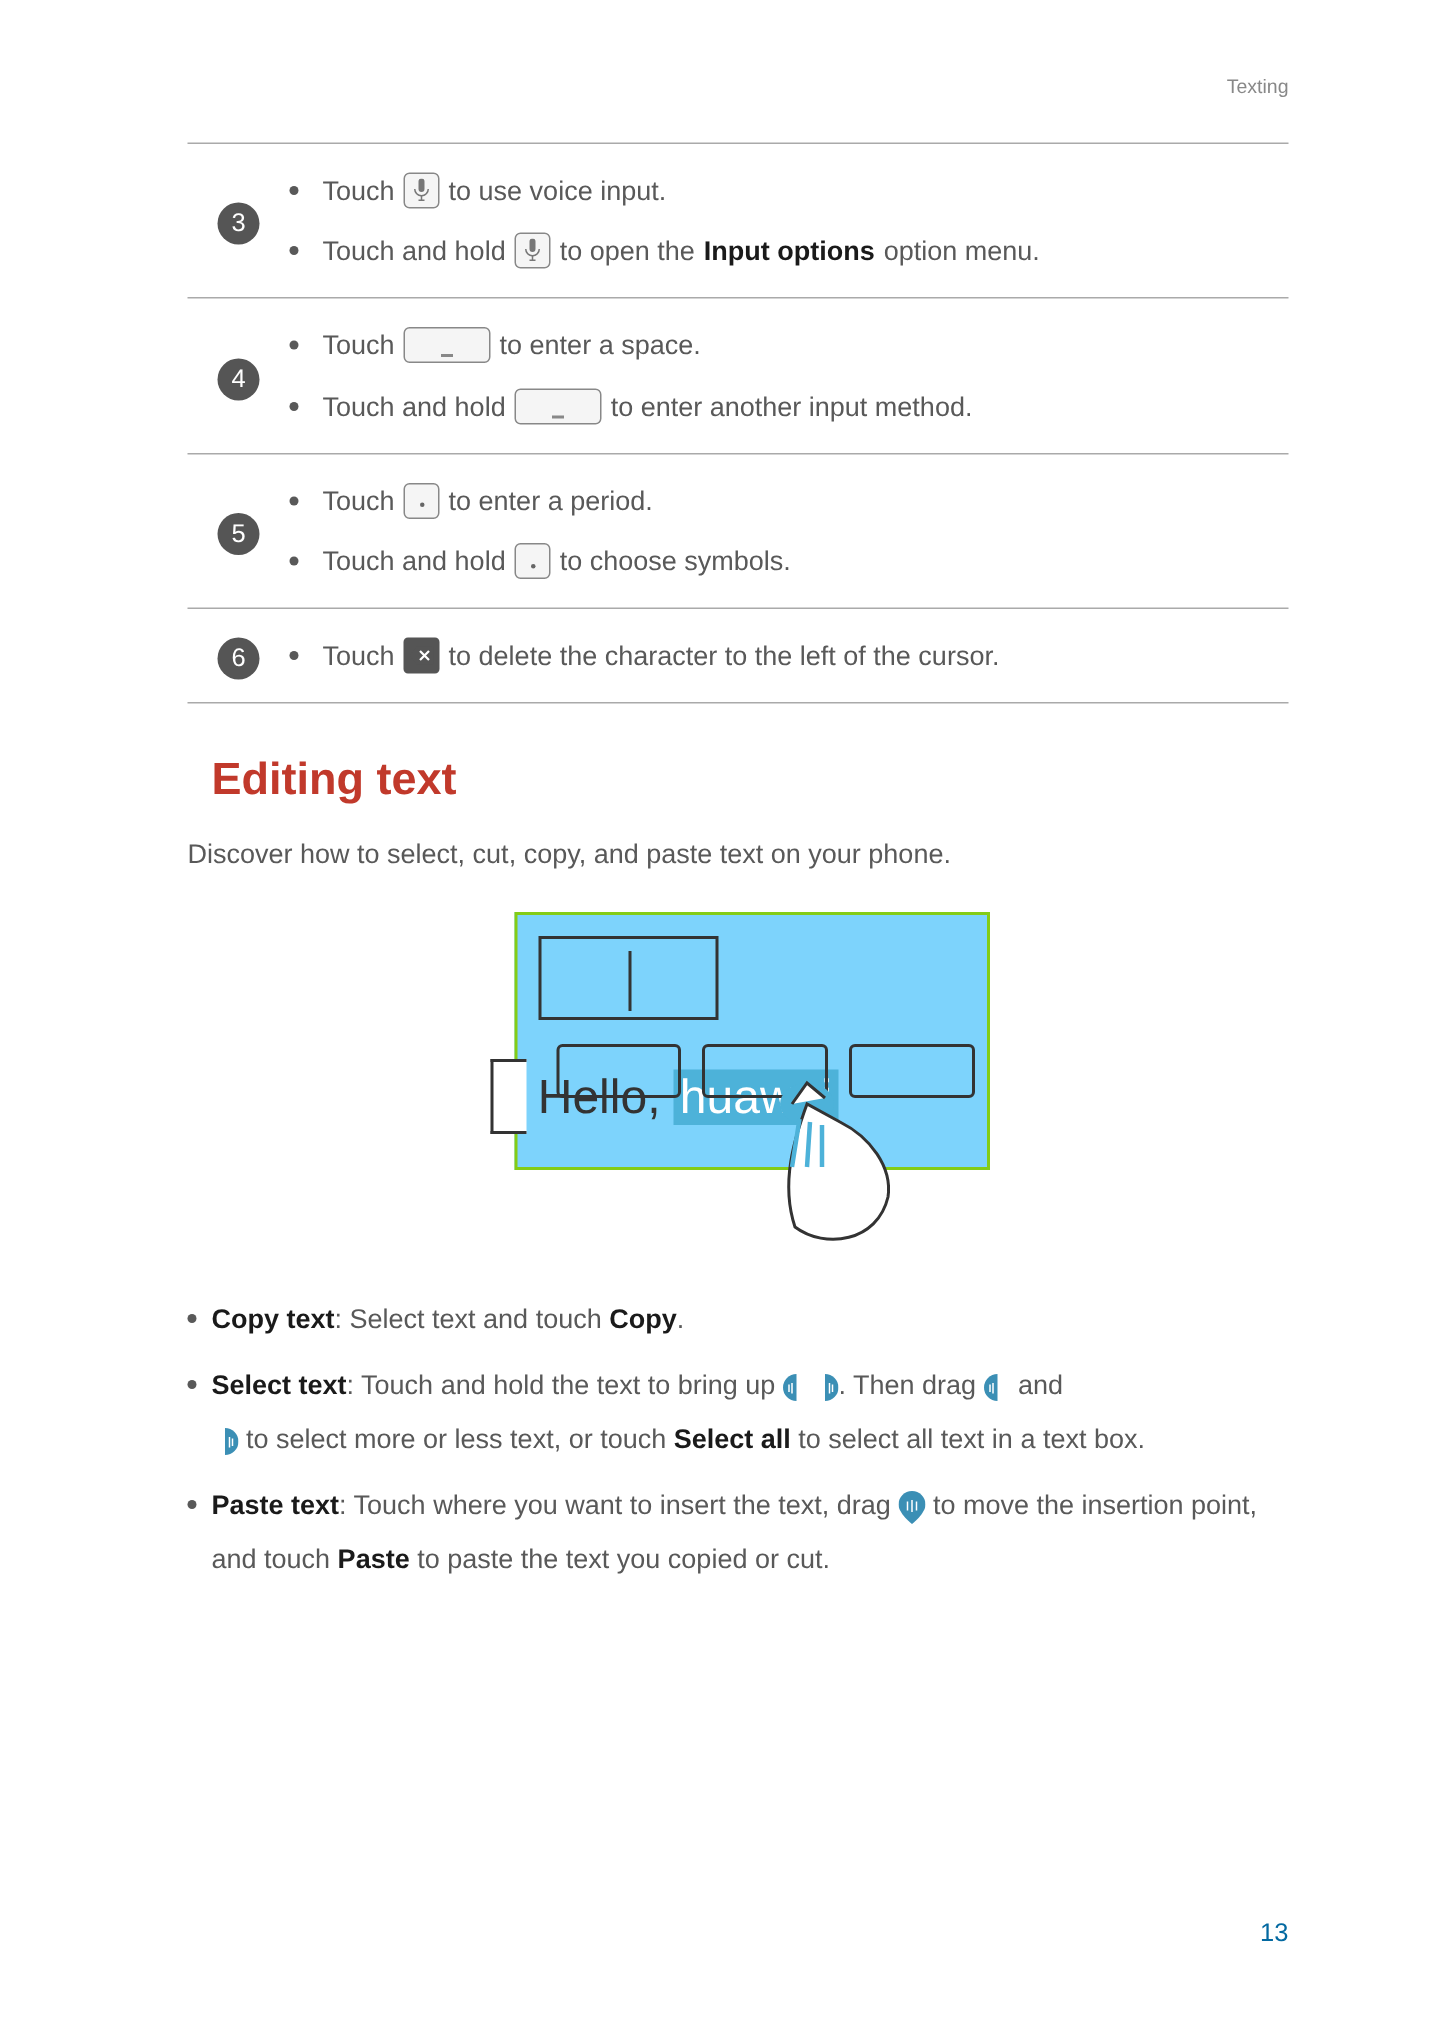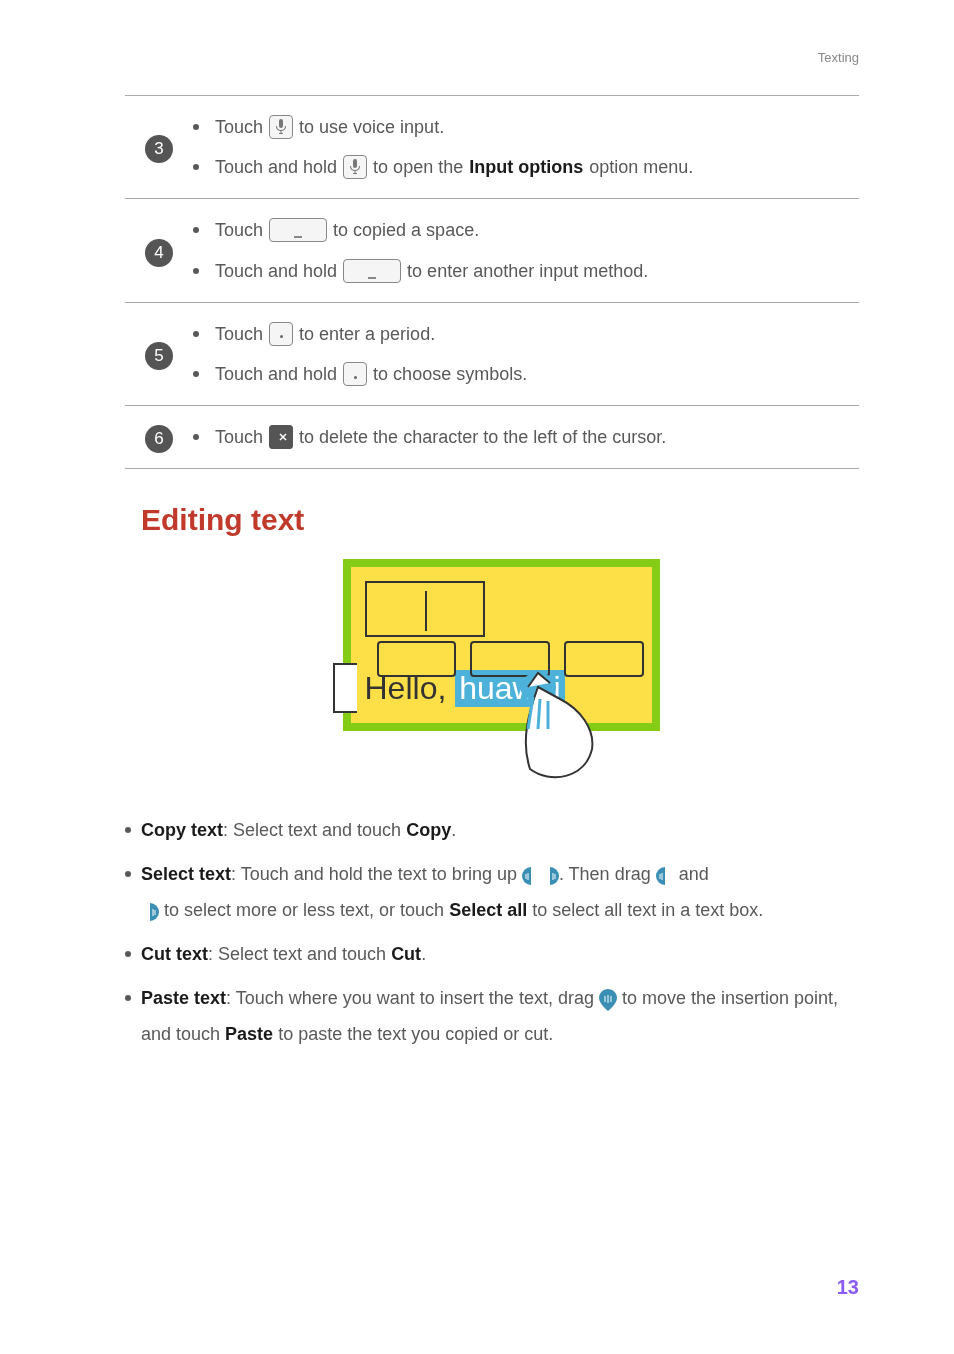--- a/index.html
+++ b/index.html
@@ -116,22 +116,22 @@
     }
     .figure-box {
       width: 335px;
       height: 225px;
       position: relative;
     }
     .editor-frame {
       position: absolute;
       top: 0; left: 18px; right: 0;
       height: 172px;
-      border: 8px solid #84cc16;
-      background: #fde047;
+      border: 2px solid #84cc16;
+      background: #7dd3fc;
     }
     .editor-top {
       position: absolute;
       top: 14px; left: 14px;
       width: 120px; height: 56px;
       border: 2px solid #333;
     }
     .editor-cursor {
       position: absolute;
       top: 8px; left: 58px;
@@ -196,23 +196,22 @@
     .handle-pair { display: inline-flex; gap: 1px; vertical-align: middle; }
     .pin {
       display: inline-block;
       width: 18px; height: 22px;
       vertical-align: middle;
     }
     .page-num {
       position: absolute;
       bottom: 55px;
       right: 95px;
-      font-size: 20px;
-      color: #8b5cf6;
-      font-weight: bold;
+      font-size: 17px;
+      color: #0369a1;
     }
   </style>
 </head>
 <body>
 
 <div class="header-label">Texting</div>
 
 <div class="content">
 
   <hr class="rule">
@@ -253,21 +252,21 @@
     <div class="badge-col">
       <div class="badge">4</div>
     </div>
     <div class="text-col">
       <div class="bullet-line">
         <span class="dot"></span>
         <span>Touch </span>
         <span class="icon-box wide">
             <span class="space-tick"></span>
           </span>
-        <span>to copied a space.</span>
+        <span>to enter a space.</span>
       </div>
       <div class="bullet-line">
         <span class="dot"></span>
         <span>Touch and hold </span>
         <span class="icon-box wide">
             <span class="space-tick"></span>
           </span>
         <span>to enter another input method.</span>
       </div>
     </div>
@@ -316,20 +315,21 @@
               <path d="M7 3l6 6M13 3l-6 6" stroke="#fff" stroke-width="1.5"></path>
             </svg>
         </span>
         <span> to delete the character to the left of the cursor.</span>
       </div>
     </div>
   </div>
   <hr class="rule">
 
   <h2 class="h2">Editing text</h2>
+  <p class="intro">Discover how to select, cut, copy, and paste text on your phone.</p>
 
   <div class="figure">
     <div class="figure-box">
       <div class="editor-frame">
         <div class="editor-top">
           <div class="editor-cursor"></div>
         </div>
         <div class="editor-text-row">
           <div class="editor-tab"></div>
           <span style="margin-left:14px;">Hello,</span>
@@ -380,26 +380,20 @@
       <div class="indent-continue" style="margin-left:0;">
         <svg class="handle" viewBox="0 0 18 18">
             <path d="M9 0a9 9 0 0 1 9 9 9 9 0 0 1-9 9V0z" fill="#3b8fb5"></path>
             <path d="M14 7v5M12 6v7" stroke="#fff" stroke-width="1"></path>
           </svg>
         <span> to select more or less text, or touch </span><span class="strong">Select all</span><span> to select all text in a text box.</span>
       </div>
     </div>
   </div>
 
-  <div class="list-item">
-    <span class="dot"></span>
-    <div class="list-body">
-      <span class="strong">Cut text</span><span>: Select text and touch </span><span class="strong">Cut</span><span>.</span>
-    </div>
-  </div>
 
   <div class="list-item">
     <span class="dot"></span>
     <div class="list-body">
       <span class="strong">Paste text</span><span>: Touch where you want to insert the text, drag </span>
       <svg class="pin" viewBox="0 0 18 22">
           <path d="M9 0 C4 0 0 4 0 9 c0 6 9 13 9 13 s9-7 9-13 C18 4 14 0 9 0z" fill="#3b8fb5"></path>
           <path d="M6 7v6M9 6v8M12 7v6" stroke="#fff" stroke-width="1"></path>
         </svg>
       <span> to move the insertion point, and touch </span><span class="strong">Paste</span><span> to paste the text you copied or cut.</span>

